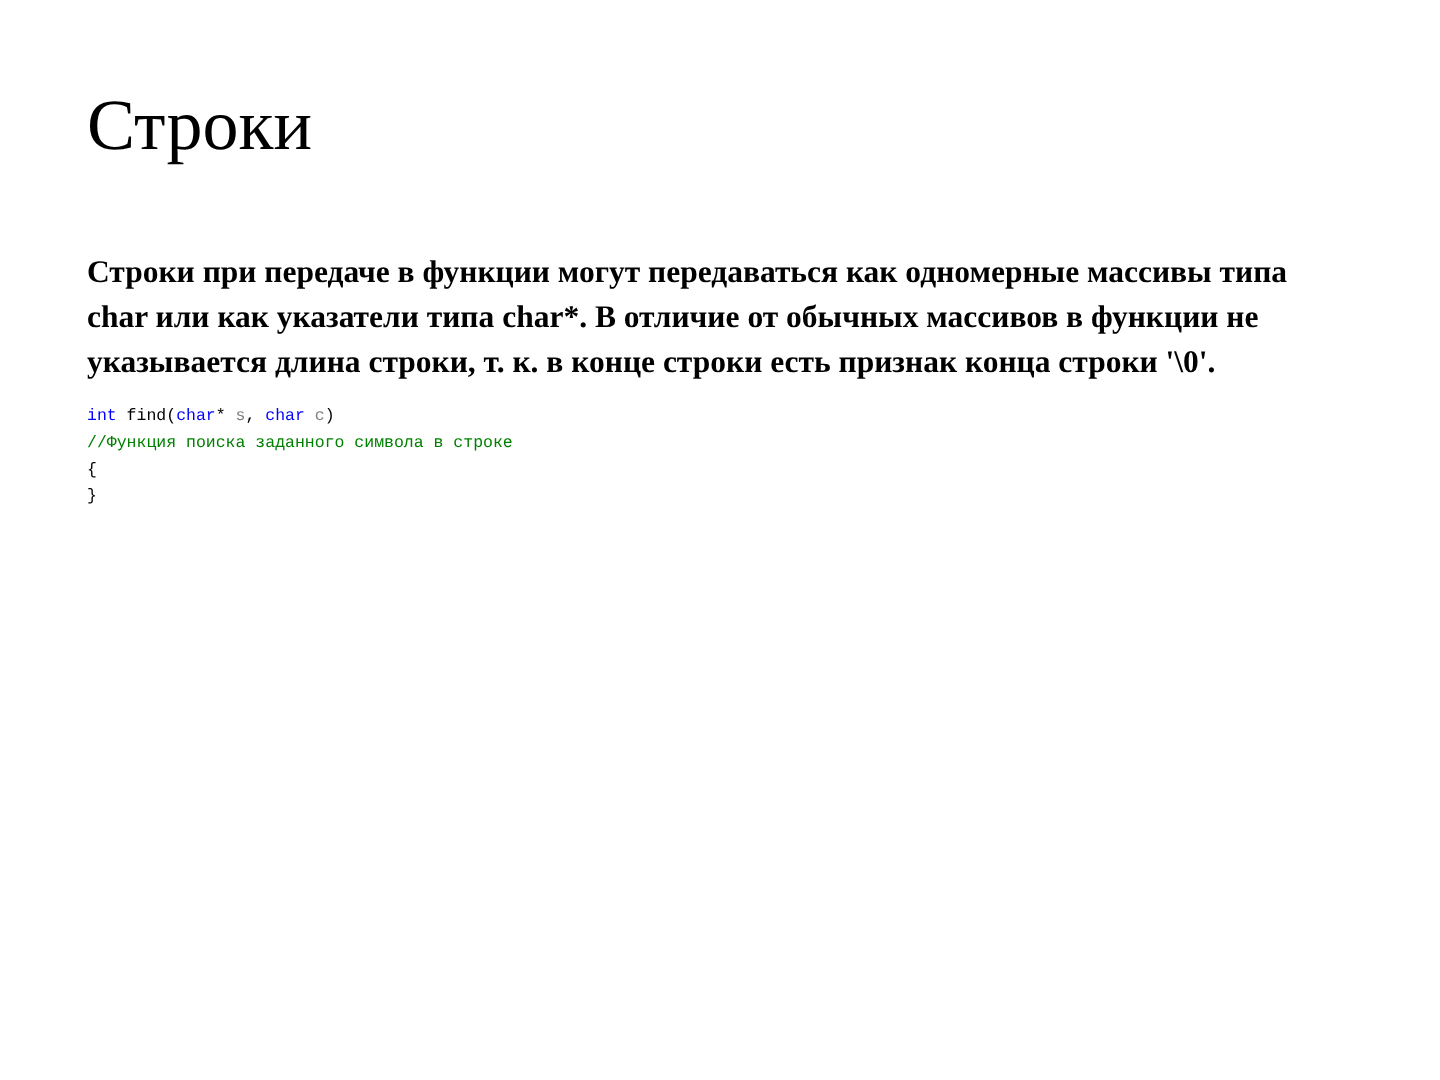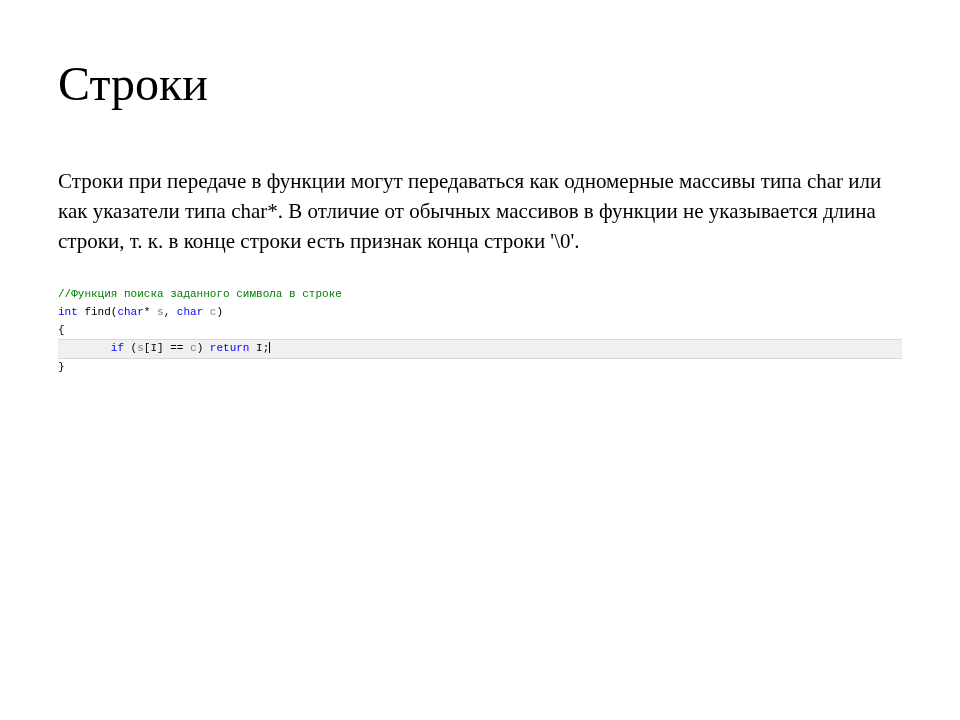--- a/index.html
+++ b/index.html
@@ -17,22 +17,22 @@
     }
     .title {
       font-size: 48px;
       font-weight: normal;
       margin-bottom: 56px;
       letter-spacing: 0px;
     }
     .body-text {
       font-size: 21px;
       line-height: 1.42;
-      margin-bottom: 30px;
-      font-weight: normal;
+      margin-bottom: 14px;
+      font-weight: bold;
     }
     .code-block {
       font-family: 'Courier New', Courier, monospace;
       font-size: 11px;
       line-height: 1.6;
       margin-top: 4px;
     }
     .code-line {
       white-space: pre;
       padding: 0;
@@ -61,18 +61,17 @@
     }
   </style>
 </head>
 <body>
 
 <h1 class="title">Строки</h1>
 
 <p class="body-text">Строки при передаче в функции могут передаваться как одномерные массивы типа char или как указатели типа char*. В отличие от обычных массивов в функции не указывается длина строки, т. к. в конце строки есть признак конца строки '\0'.</p>
 
 <div class="code-block">
+  <div class="code-line"><span class="kw-type">int</span><span class="ident"> find(</span><span class="kw-type">char</span><span class="punct">* </span><span class="var-s">s</span><span class="punct">, </span><span class="kw-type">char</span><span class="punct"> </span><span class="var-c">c</span><span class="punct">)</span></div>
   <div class="code-line"><span class="comment">//Функция поиска заданного символа в строке</span></div>
-  <div class="code-line"><span class="kw-type">int</span><span class="ident"> find(</span><span class="kw-type">char</span><span class="punct">* </span><span class="var-s">s</span><span class="punct">, </span><span class="kw-type">char</span><span class="punct"> </span><span class="var-c">c</span><span class="punct">)</span></div>
   <div class="code-line"><span class="punct">{</span></div>
-  <div class="code-line hl"><span class="punct">        </span><span class="kw-flow">if</span><span class="punct"> (</span><span class="var-s">s</span><span class="ident">[I] == </span><span class="var-c">c</span><span class="ident">) </span><span class="kw-flow">return</span><span class="ident"> I;</span><span class="cursor"></span></div>
   <div class="code-line"><span class="punct">}</span></div>
 </div>
 
 </body></html>

